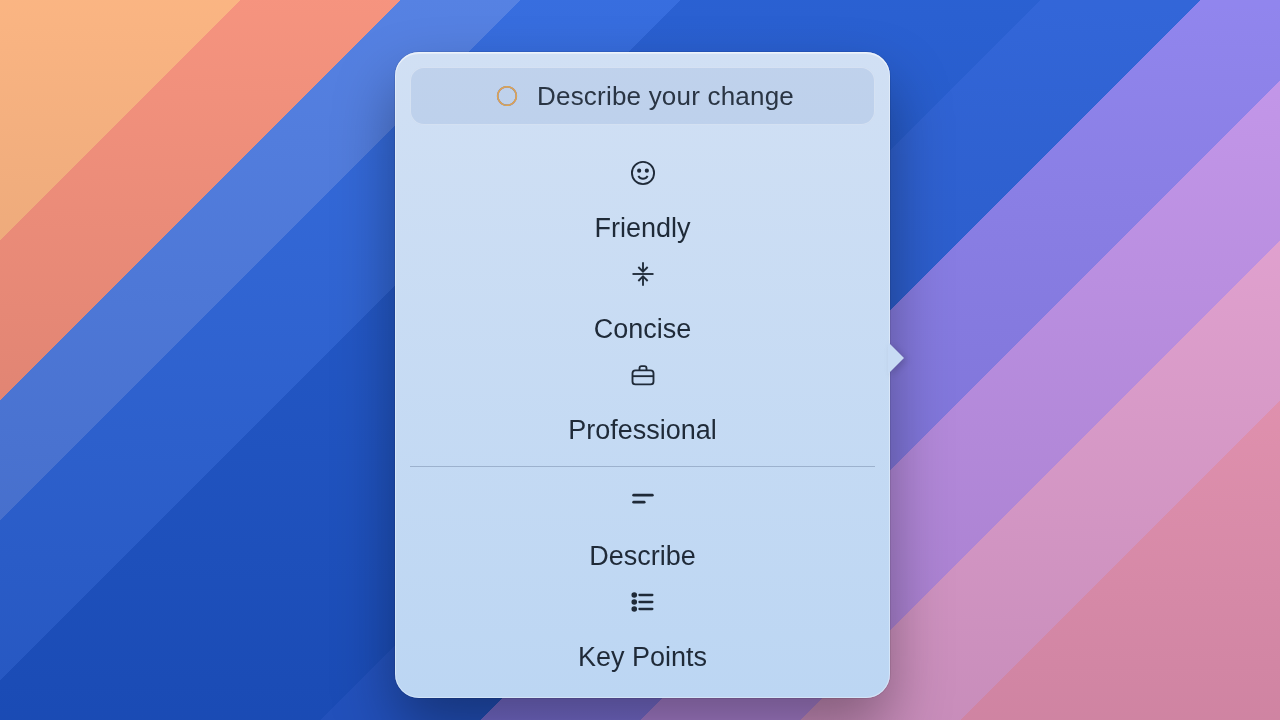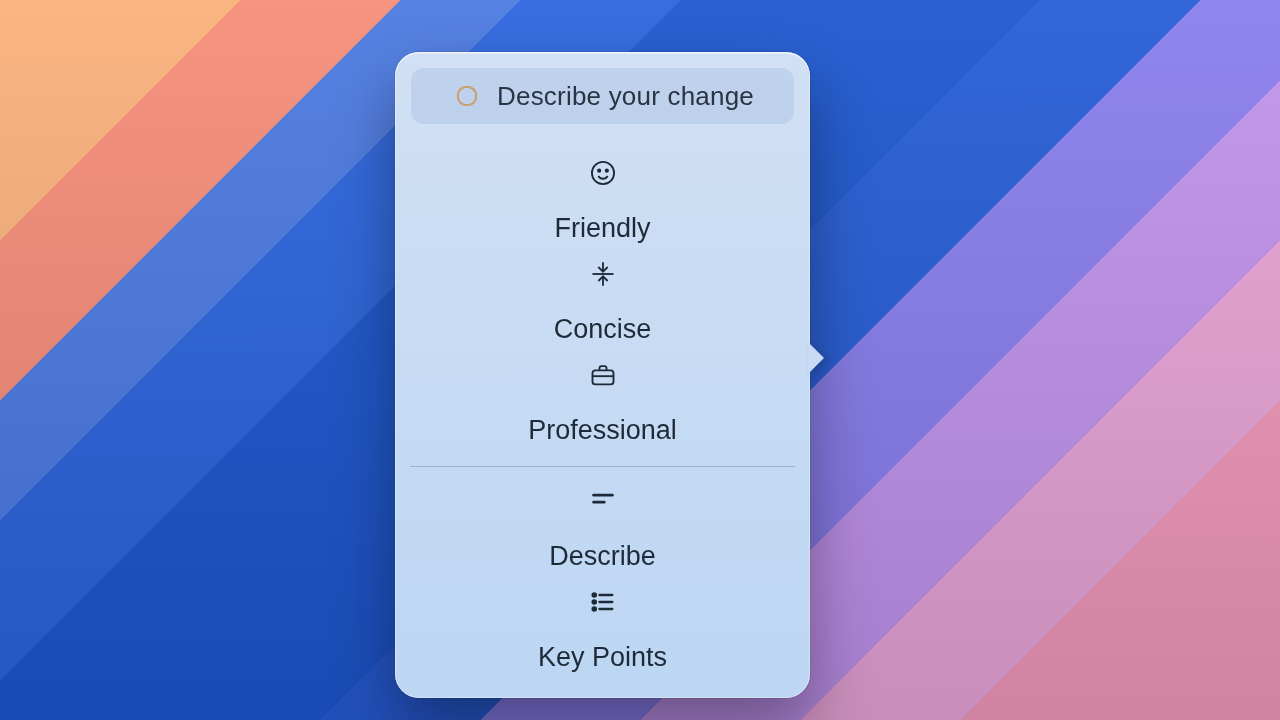--- a/index.html
+++ b/index.html
@@ -21,21 +21,21 @@
         #f09cb8 84%, #f09cb8 100%);
     filter:saturate(1.05);
   }
   .bg::after{
     content:"";position:absolute;inset:0;
     background:linear-gradient(180deg,rgba(255,255,255,0.05),rgba(0,0,30,0.15));
   }
 
   
   .panel{
-    position:absolute; left:395px; top:52px; width:415px;
+    position:absolute; left:395px; top:52px; width:495px;
     background:linear-gradient(180deg,#d1e0f4 0%,#bcd6f3 100%);
     border-radius:24px;
     box-shadow:0 30px 60px rgba(0,0,0,0.35), 0 2px 0 rgba(255,255,255,0.4) inset,
                0 0 0 1px rgba(255,255,255,0.35) inset,
                0 0 0 1px rgba(0,0,0,0.08);
     padding:15px;
     box-sizing:border-box;
   }
   
   .panel::after{

